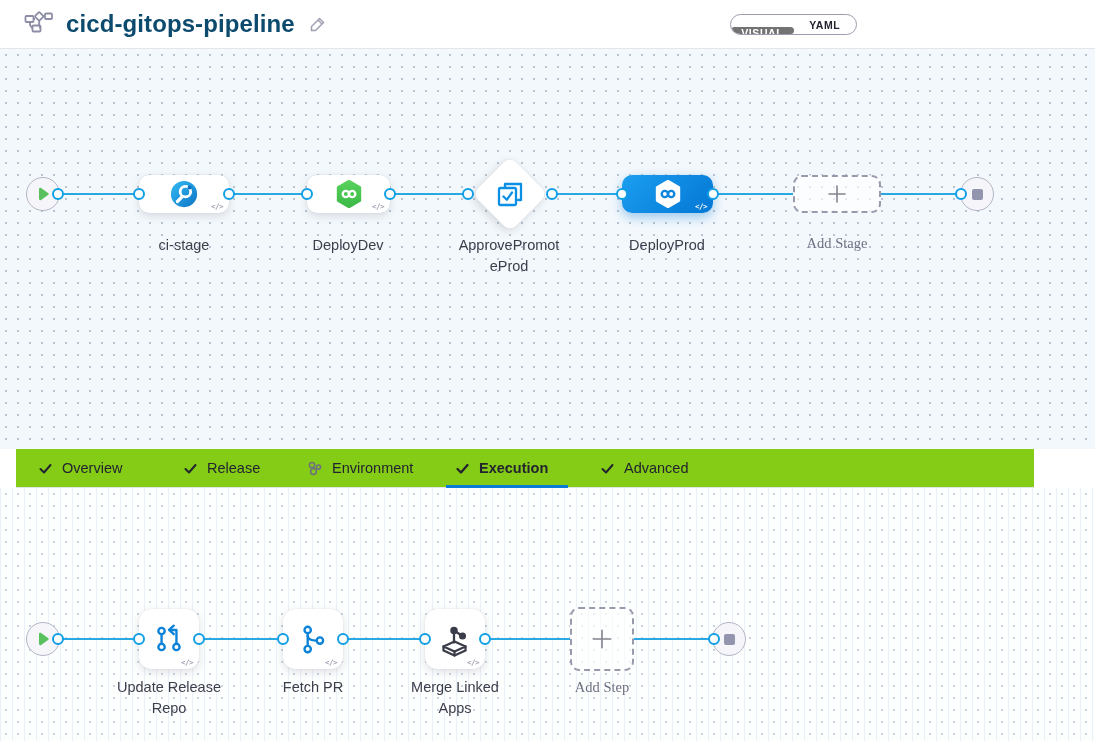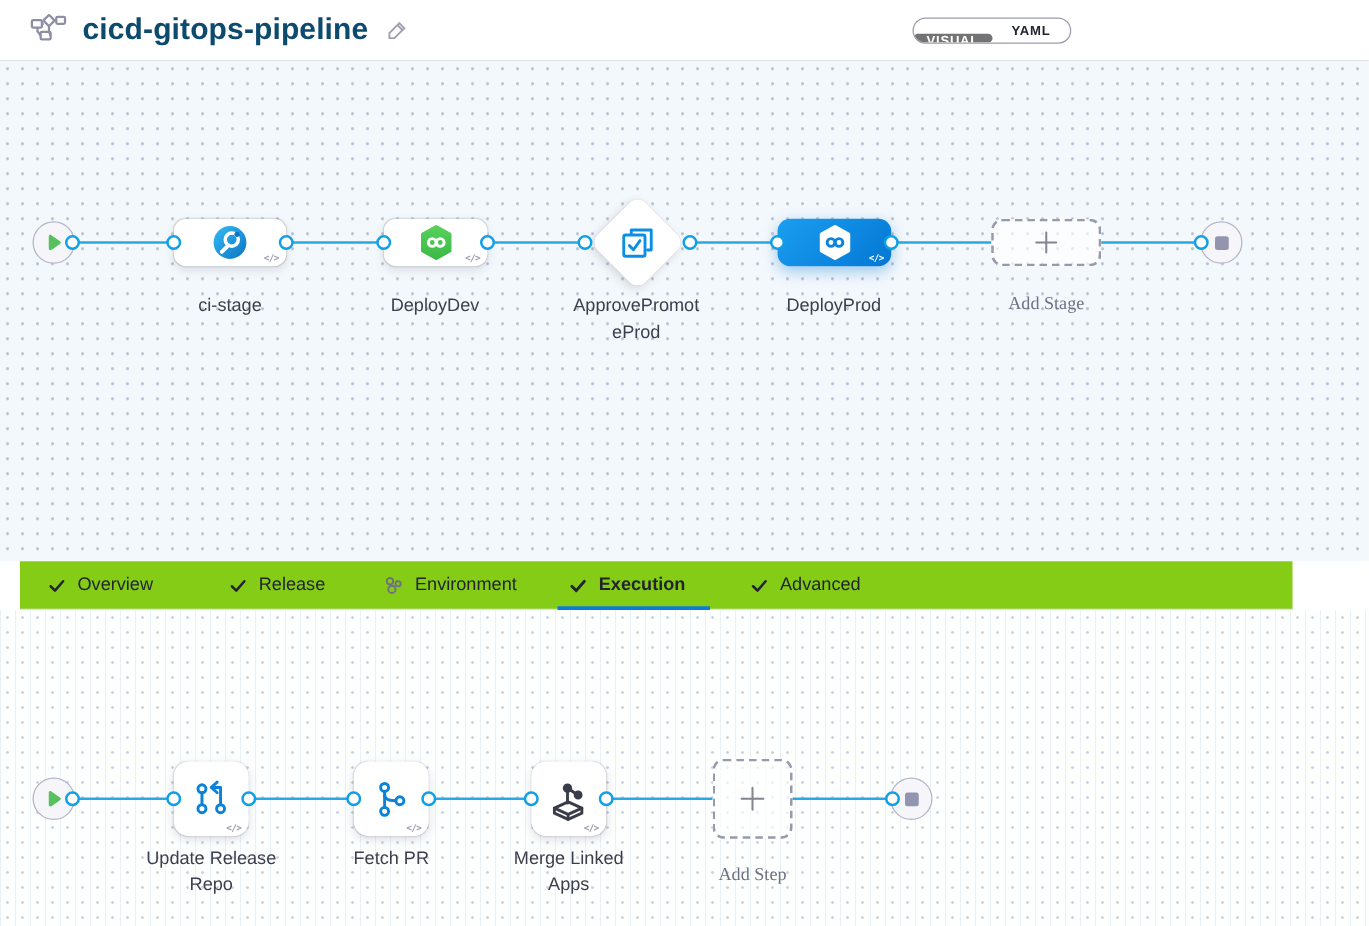--- a/index.html
+++ b/index.html
@@ -294,14 +294,14 @@
 
   <div class="node-label" style="left:94px;top:189px">
     <div>Update Release</div>
     <div>Repo</div>
   </div>
   <div class="node-label" style="left:238px;top:189px">Fetch PR</div>
   <div class="node-label" style="left:380px;top:189px">
     <div>Merge Linked</div>
     <div>Apps</div>
   </div>
-  <div class="node-label gray" style="left:527px;top:202px">Add Step</div>
+  <div class="node-label gray" style="left:527px;top:189px">Add Step</div>
 </div>
 
 </body></html>

